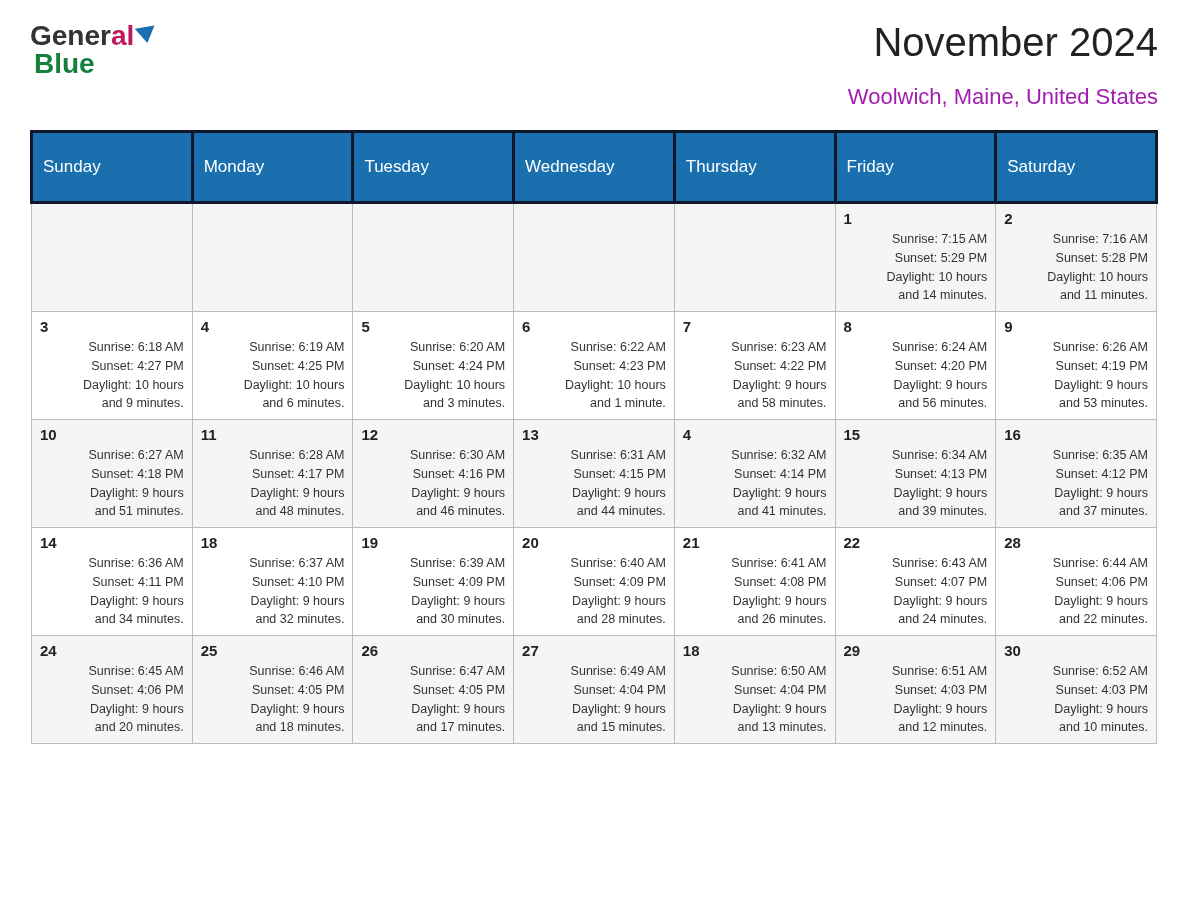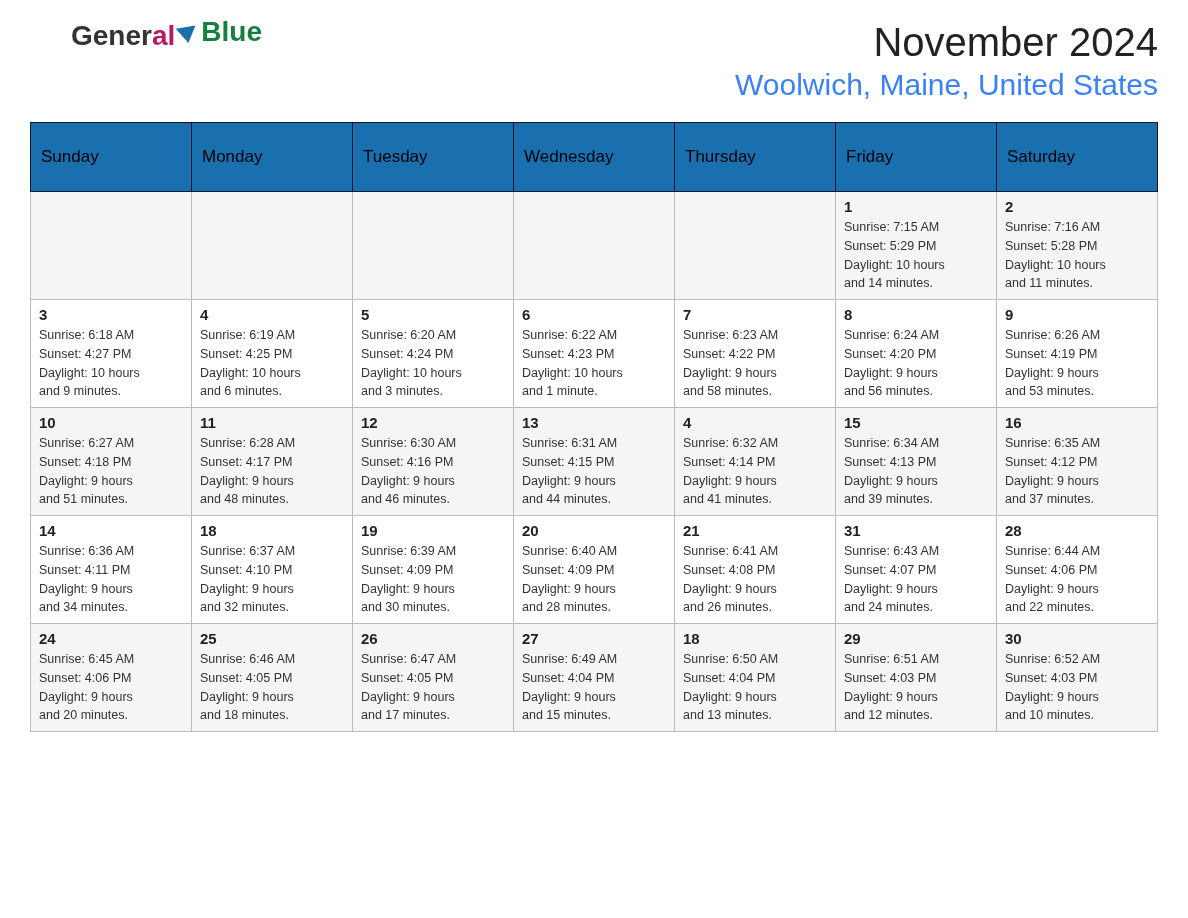--- a/index.html
+++ b/index.html
@@ -11,23 +11,22 @@
       padding: 20px 30px;
     }
     .header {
       display: flex;
       justify-content: space-between;
       align-items: flex-start;
       margin-bottom: 20px;
     }
     .logo {
       display: flex;
-      flex-direction: row;
+      flex-direction: column;
       align-items: flex-start;
-      margin-left: 41px;
     }
     .logo-general {
       font-size: 28px;
       font-weight: bold;
       color: #333;
       display: flex;
       align-items: center;
     }
     .logo-general span.blue-part {
       color: #be185d;
@@ -53,37 +52,37 @@
     .title-block {
       text-align: right;
     }
     .month-title {
       font-size: 40px;
       font-weight: 300;
       color: #222;
       line-height: 1.1;
     }
     .location-title {
-      font-size: 30px;
-      color: #3b82f6;
-      margin-top: 4px;
+      font-size: 22px;
+      color: #a21caf;
+      margin-top: 20px;
     }
     .calendar {
       width: 100%;
       border-collapse: collapse;
       border: 1px solid #ccc;
     }
     .calendar th {
       background-color: #1a6faf;
-      color: #000000;
+      color: #ffffff;
       font-size: 17px;
       font-weight: normal;
       padding: 24px 10px;
       text-align: left;
-      border: 1px solid #0f172a;
+      border: 3px solid #0f172a;
     }
     .calendar td {
       width: 14.28%;
       vertical-align: top;
       border: 1px solid #bbb;
       padding: 6px 8px;
       min-height: 100px;
       font-size: 13px;
       color: #333;
       background: #fff;
@@ -98,20 +97,21 @@
       font-size: 15px;
       font-weight: bold;
       color: #222;
       display: block;
       margin-bottom: 3px;
     }
     .day-info {
       font-size: 12.5px;
       color: #333;
       line-height: 1.5;
+      text-align: right;
     }
     .empty-cell {
       background: #f9f9f9;
     }
     
     tbody tr:nth-child(odd) td { background-color: #f5f5f5; }
     tbody tr:nth-child(even) td { background-color: #ffffff; }
   </style>
 </head>
 <body>
@@ -232,21 +232,21 @@
         </td>
         <td>
           <span class="day-number">20</span>
           <div class="day-info">Sunrise: 6:40 AM<br>Sunset: 4:09 PM<br>Daylight: 9 hours<br>and 28 minutes.</div>
         </td>
         <td>
           <span class="day-number">21</span>
           <div class="day-info">Sunrise: 6:41 AM<br>Sunset: 4:08 PM<br>Daylight: 9 hours<br>and 26 minutes.</div>
         </td>
         <td>
-          <span class="day-number">31</span>
+          <span class="day-number">22</span>
           <div class="day-info">Sunrise: 6:43 AM<br>Sunset: 4:07 PM<br>Daylight: 9 hours<br>and 24 minutes.</div>
         </td>
         <td>
           <span class="day-number">28</span>
           <div class="day-info">Sunrise: 6:44 AM<br>Sunset: 4:06 PM<br>Daylight: 9 hours<br>and 22 minutes.</div>
         </td>
       </tr>
       <tr>
         <td>
           <span class="day-number">24</span>

